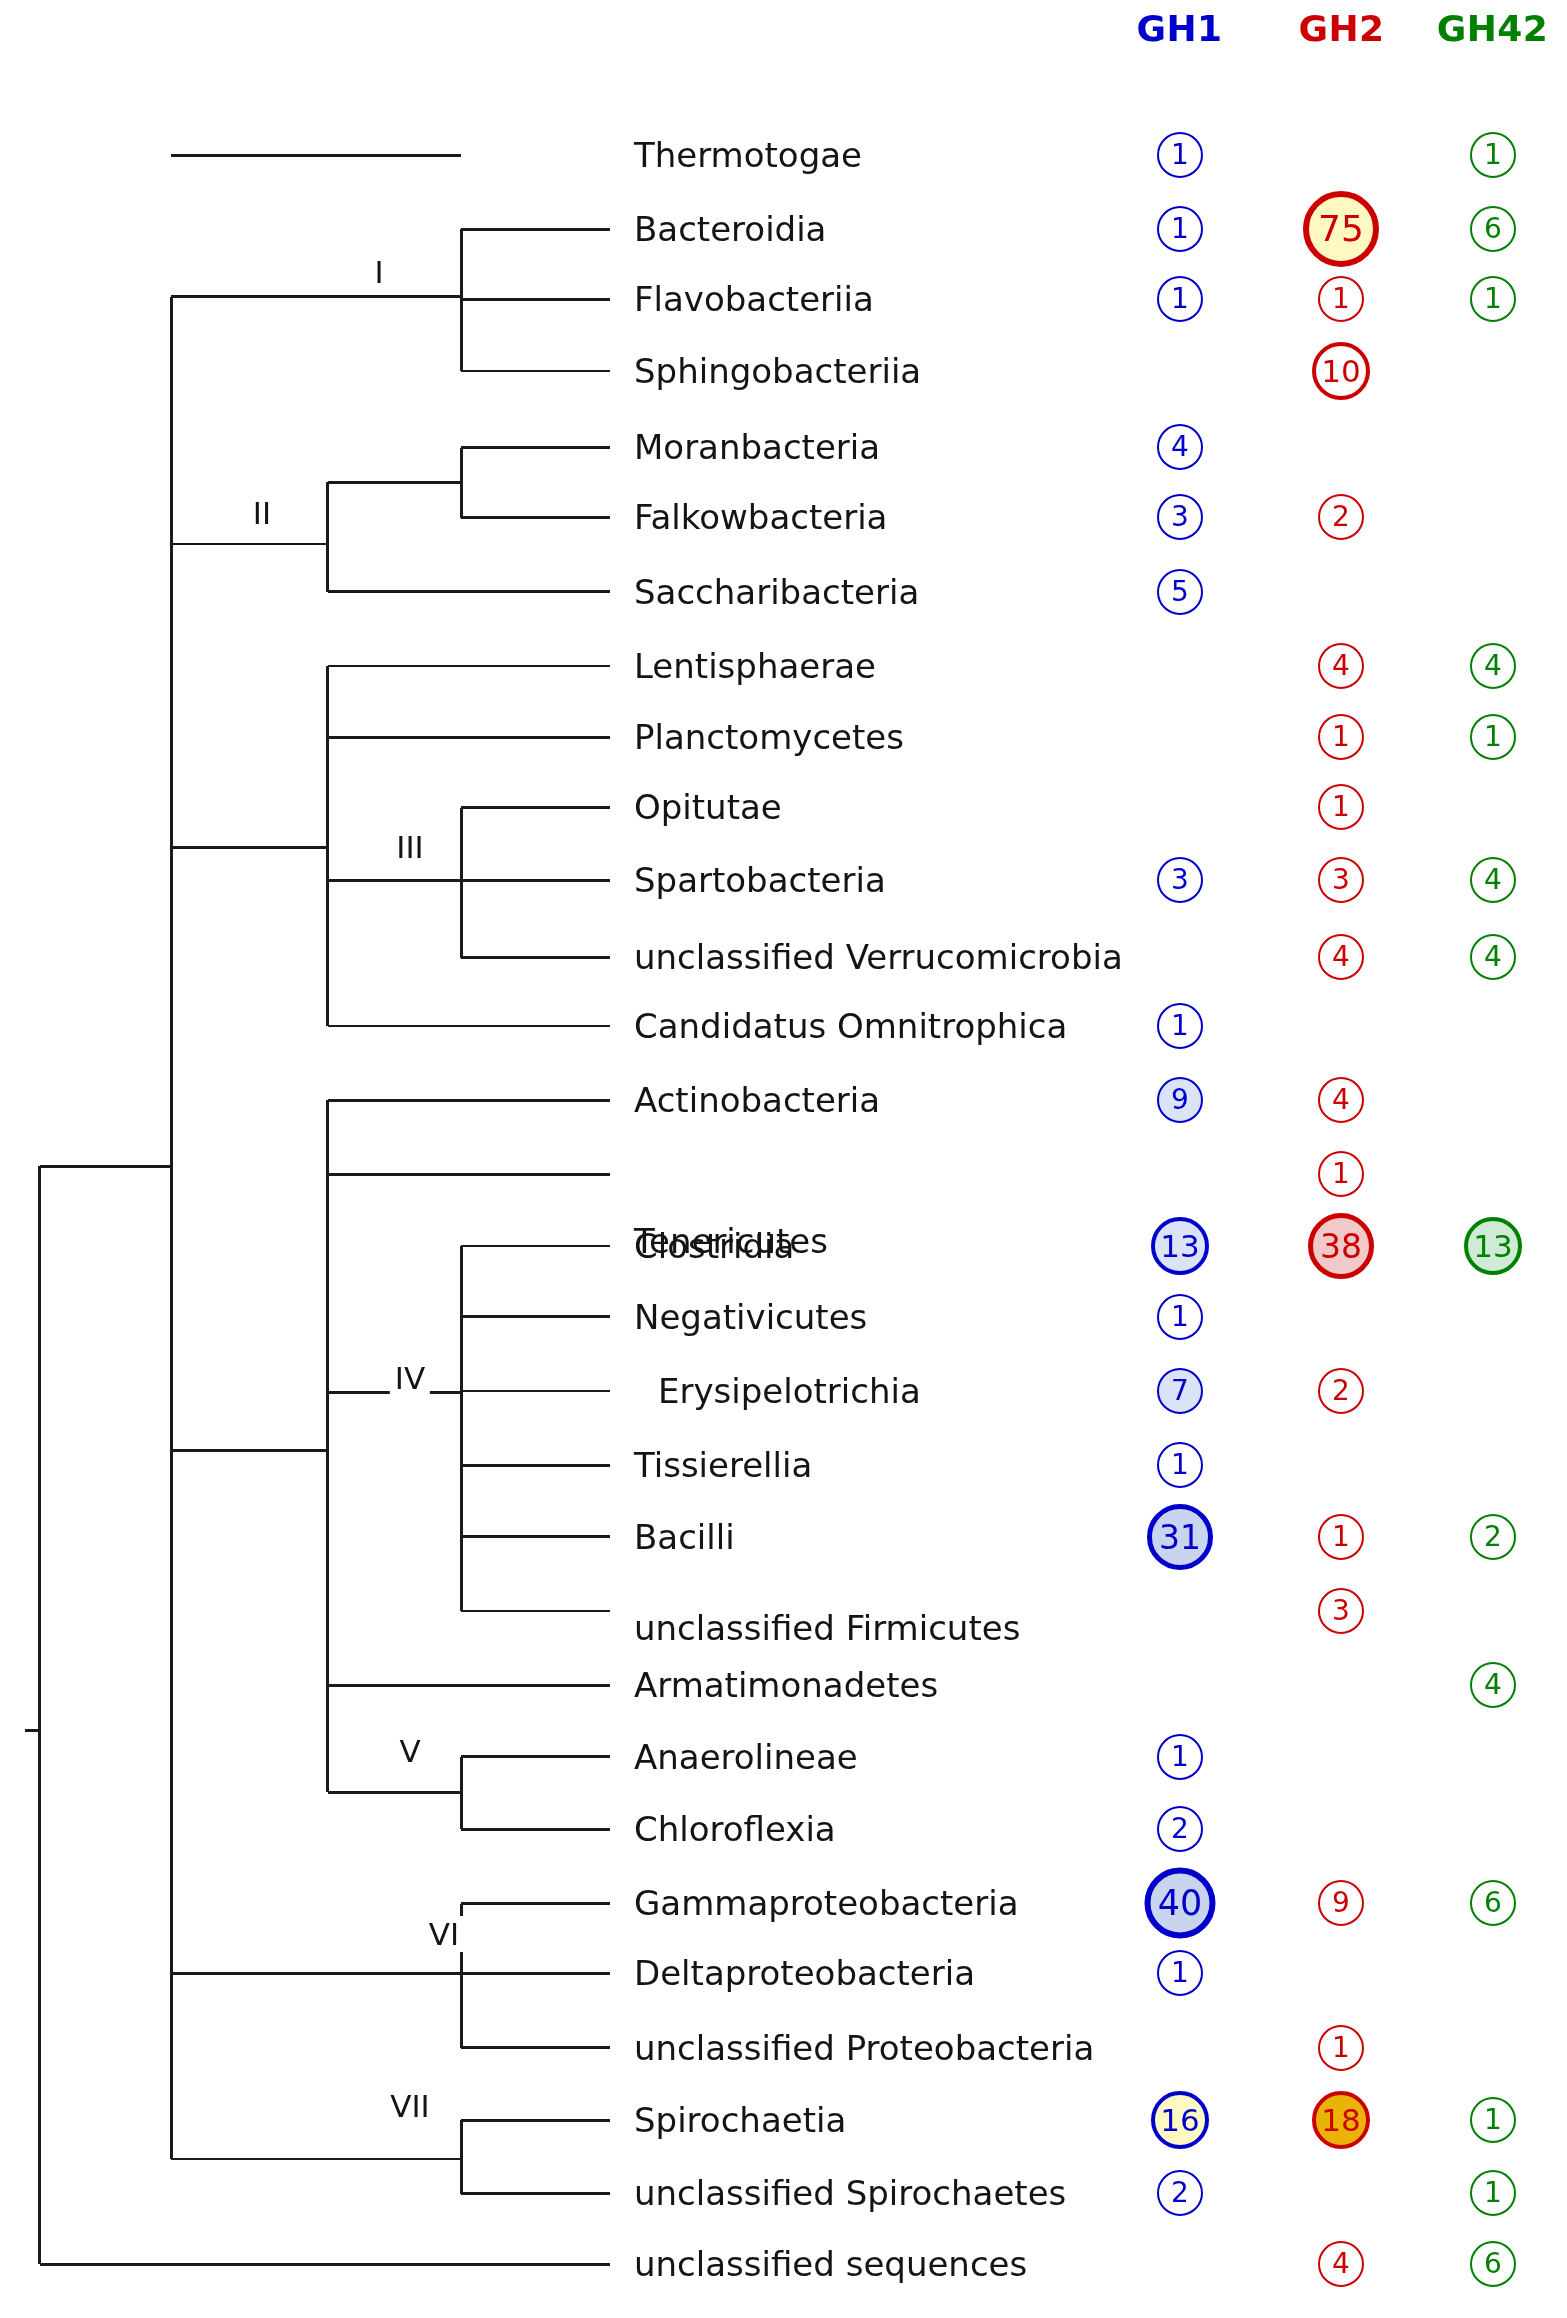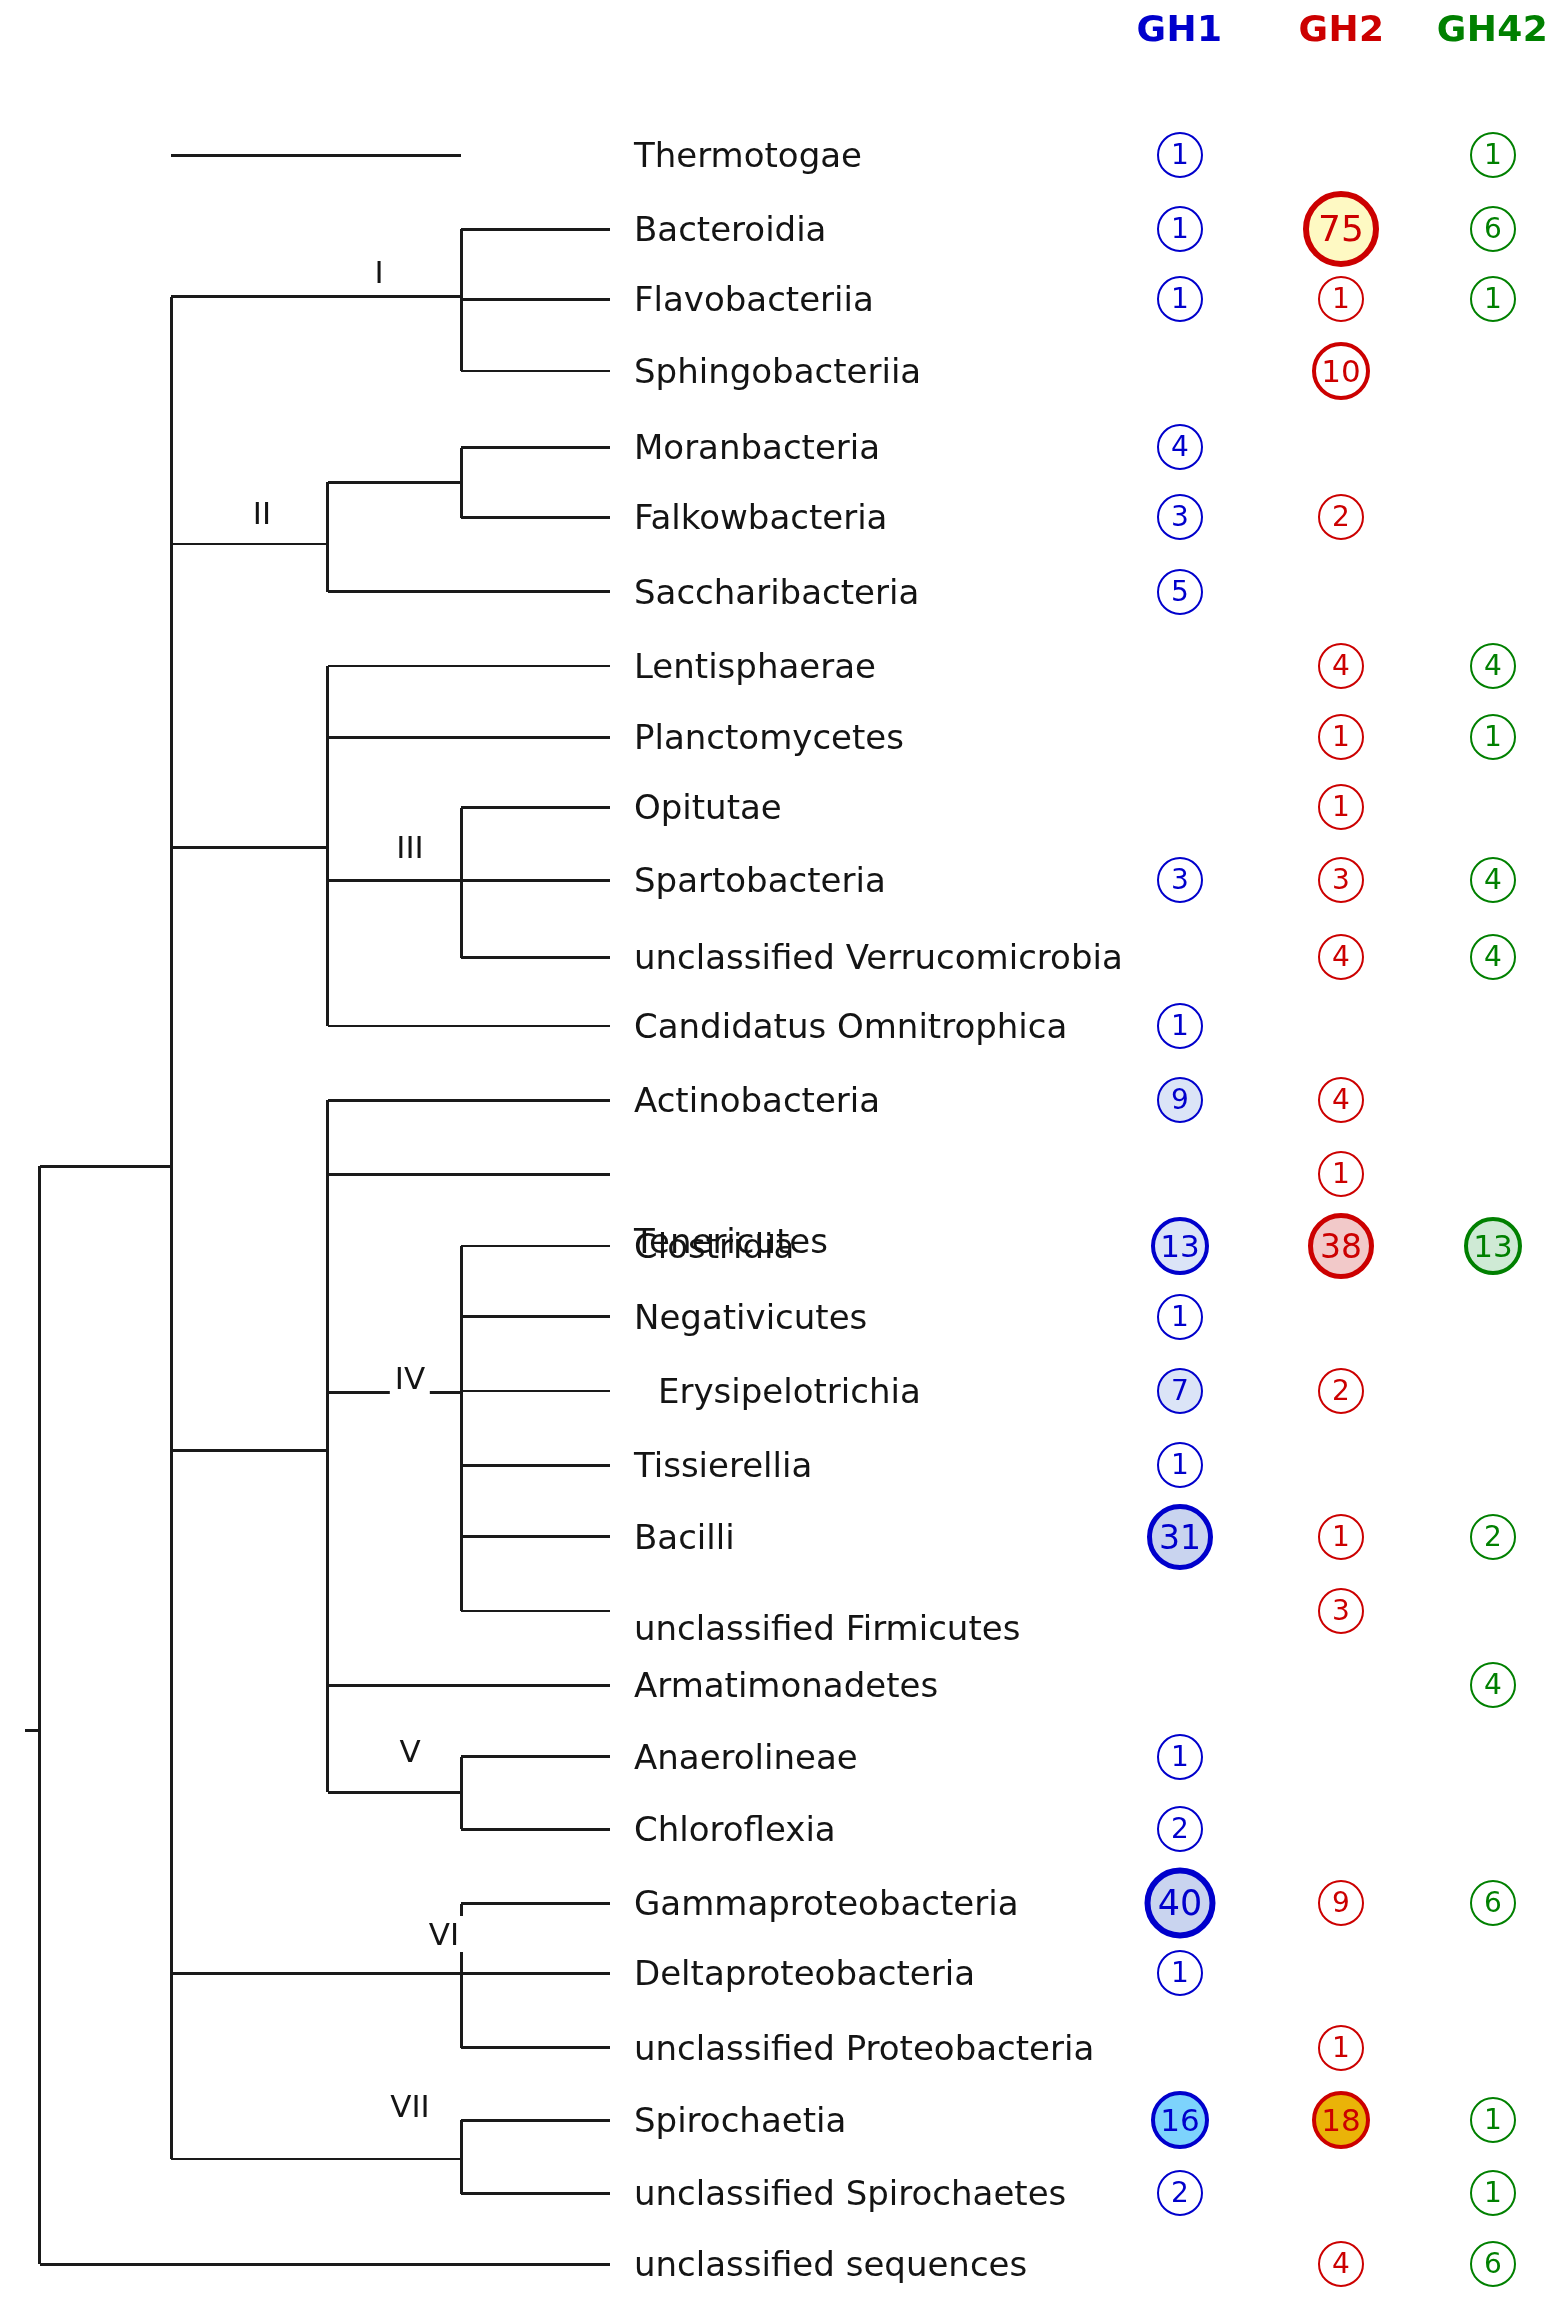--- a/index.html
+++ b/index.html
@@ -216,21 +216,21 @@
       <div class="bubble" style="left: 1180px; top: 1829px; width: 46px; height: 46px; font-size: 28px; border: 2.5px solid rgb(0, 0, 204); color: rgb(0, 0, 204); background: transparent;">2</div>
       <div class="taxon-label" style="top: 1903px;">Gammaproteobacteria</div>
       <div class="bubble" style="left: 1180px; top: 1903px; width: 71px; height: 71px; font-size: 35px; border: 6.6px solid rgb(0, 0, 204); color: rgb(0, 0, 204); background: rgb(201, 212, 239);">40</div>
       <div class="bubble" style="left: 1341px; top: 1903px; width: 46px; height: 46px; font-size: 28px; border: 2.5px solid rgb(204, 0, 0); color: rgb(204, 0, 0); background: transparent;">9</div>
       <div class="bubble" style="left: 1493px; top: 1903px; width: 46px; height: 46px; font-size: 28px; border: 2.5px solid rgb(0, 128, 0); color: rgb(0, 128, 0); background: transparent;">6</div>
       <div class="taxon-label" style="top: 1973px;">Deltaproteobacteria</div>
       <div class="bubble" style="left: 1180px; top: 1973px; width: 46px; height: 46px; font-size: 28px; border: 2.5px solid rgb(0, 0, 204); color: rgb(0, 0, 204); background: transparent;">1</div>
       <div class="taxon-label" style="top: 2048px;">unclassified Proteobacteria</div>
       <div class="bubble" style="left: 1341px; top: 2048px; width: 46px; height: 46px; font-size: 28px; border: 2.5px solid rgb(204, 0, 0); color: rgb(204, 0, 0); background: transparent;">1</div>
       <div class="taxon-label" style="top: 2120px;">Spirochaetia</div>
-      <div class="bubble" style="left: 1180px; top: 2120px; width: 58px; height: 58px; font-size: 31px; border: 4.1px solid rgb(0, 0, 204); color: rgb(0, 0, 204); background: #7dd3fc;">16</div>
+      <div class="bubble" style="left: 1180px; top: 2120px; width: 58px; height: 58px; font-size: 31px; border: 4.1px solid rgb(0, 0, 204); color: rgb(0, 0, 204); background: #fef9c3;">16</div>
       <div class="bubble" style="left: 1341px; top: 2120px; width: 58px; height: 58px; font-size: 31px; border: 4.1px solid rgb(204, 0, 0); color: rgb(204, 0, 0); background: #eab308;">18</div>
       <div class="bubble" style="left: 1493px; top: 2120px; width: 46px; height: 46px; font-size: 28px; border: 2.5px solid rgb(0, 128, 0); color: rgb(0, 128, 0); background: transparent;">1</div>
       <div class="taxon-label" style="top: 2193px;">unclassified Spirochaetes</div>
       <div class="bubble" style="left: 1180px; top: 2193px; width: 46px; height: 46px; font-size: 28px; border: 2.5px solid rgb(0, 0, 204); color: rgb(0, 0, 204); background: transparent;">2</div>
       <div class="bubble" style="left: 1493px; top: 2193px; width: 46px; height: 46px; font-size: 28px; border: 2.5px solid rgb(0, 128, 0); color: rgb(0, 128, 0); background: transparent;">1</div>
       <div class="taxon-label" style="top: 2264px;">unclassified sequences</div>
       <div class="bubble" style="left: 1341px; top: 2264px; width: 46px; height: 46px; font-size: 28px; border: 2.5px solid rgb(204, 0, 0); color: rgb(204, 0, 0); background: transparent;">4</div>
       <div class="bubble" style="left: 1493px; top: 2264px; width: 46px; height: 46px; font-size: 28px; border: 2.5px solid rgb(0, 128, 0); color: rgb(0, 128, 0); background: transparent;">6</div>
     </div>
 

